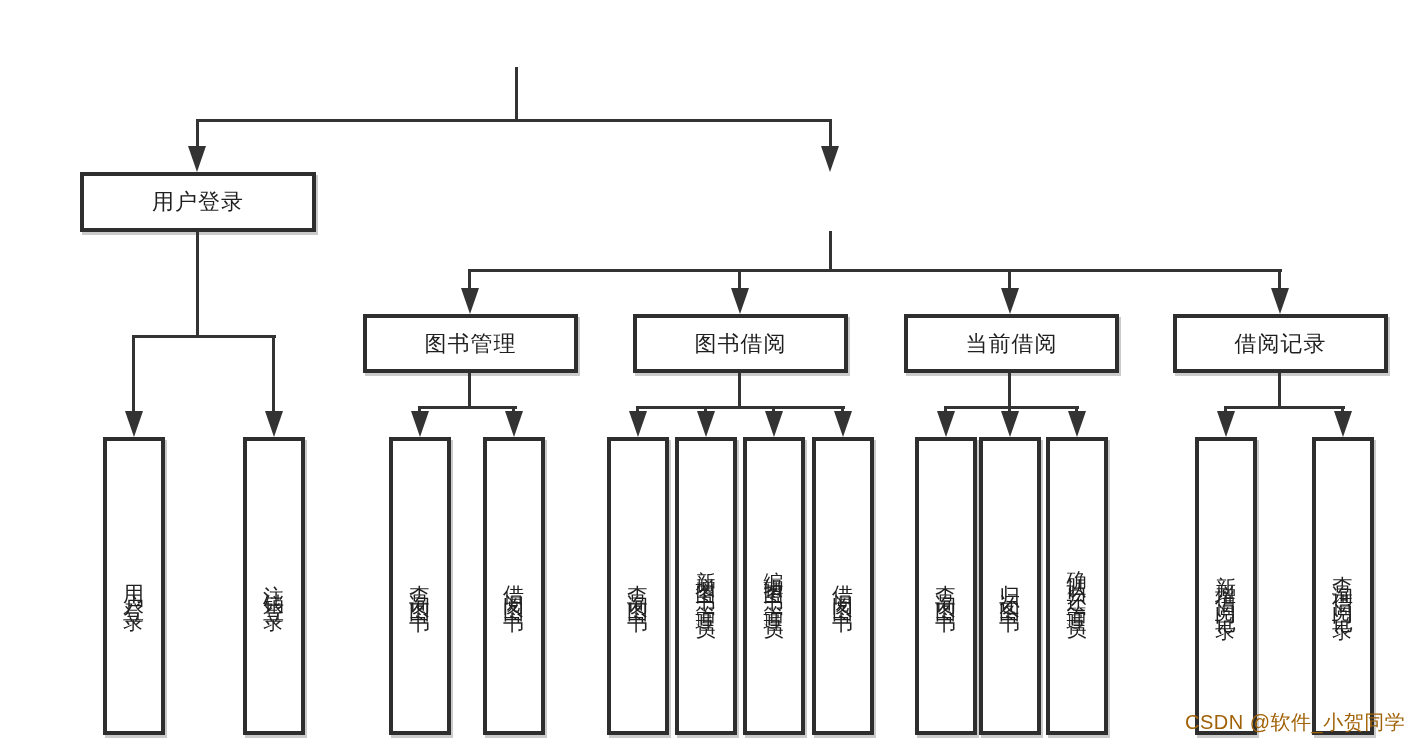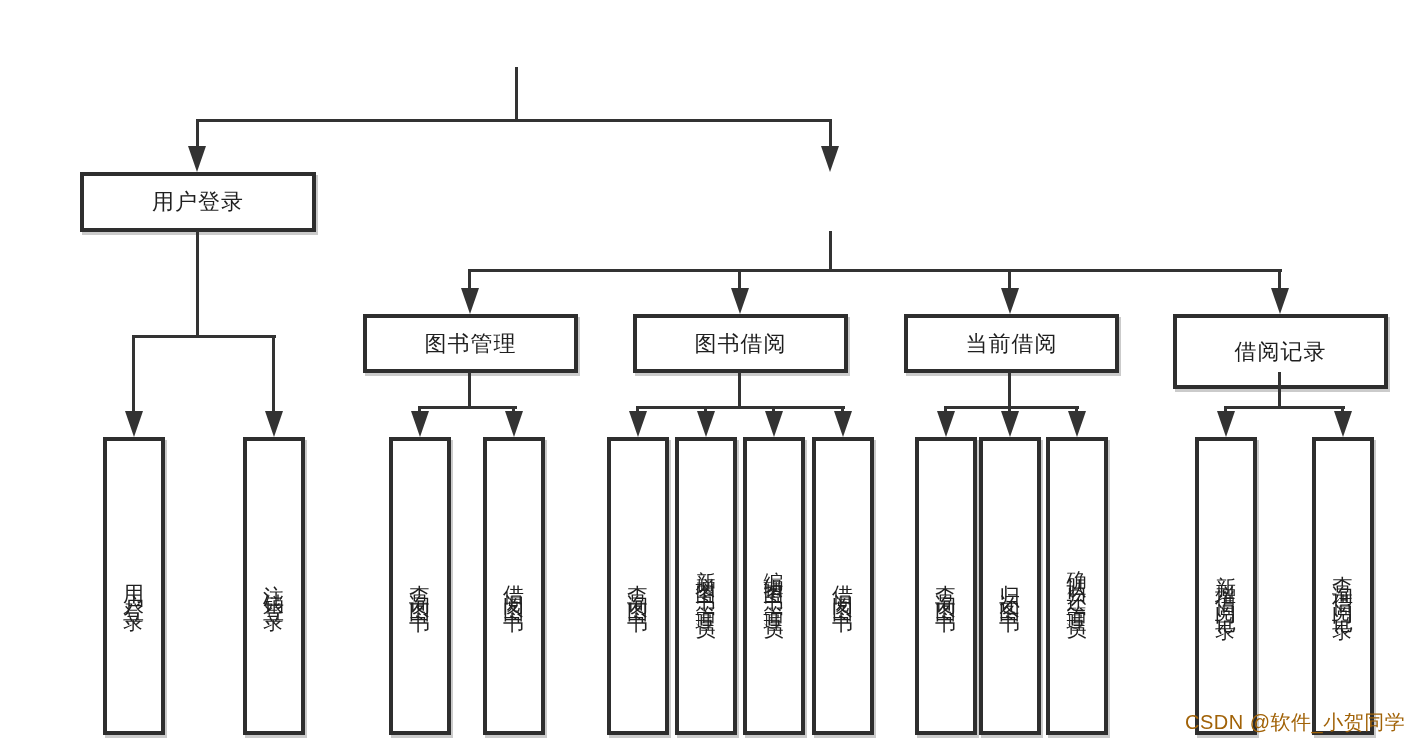--- a/index.html
+++ b/index.html
@@ -91,21 +91,21 @@
   <div class="vl" style="left:738px;top:271px;height:19px"></div>
   <div class="ar" style="left:731px;top:288px"></div>
   <div class="vl" style="left:1008px;top:271px;height:19px"></div>
   <div class="ar" style="left:1001px;top:288px"></div>
   <div class="vl" style="left:1278px;top:271px;height:19px"></div>
   <div class="ar" style="left:1271px;top:288px"></div>
 
   <div class="box" style="left:363px;top:314px;width:215px;height:59px">图书管理</div>
   <div class="box" style="left:633px;top:314px;width:215px;height:59px">图书借阅</div>
   <div class="box" style="left:904px;top:314px;width:215px;height:59px">当前借阅</div>
-  <div class="box" style="left:1173px;top:314px;width:215px;height:75px">借阅记录</div>
+  <div class="box" style="left:1173px;top:314px;width:215px;height:59px">借阅记录</div>
 
   <div class="vl" style="left:468px;top:372px;height:36px"></div>
   <div class="vl" style="left:738px;top:372px;height:36px"></div>
   <div class="vl" style="left:1008px;top:372px;height:36px"></div>
   <div class="vl" style="left:1278px;top:372px;height:36px"></div>
 
   <div class="hl" style="left:418px;top:406px;width:99px"></div>
   <div class="hl" style="left:636px;top:406px;width:209px"></div>
   <div class="hl" style="left:944px;top:406px;width:135px"></div>
   <div class="hl" style="left:1224px;top:406px;width:121px"></div>

